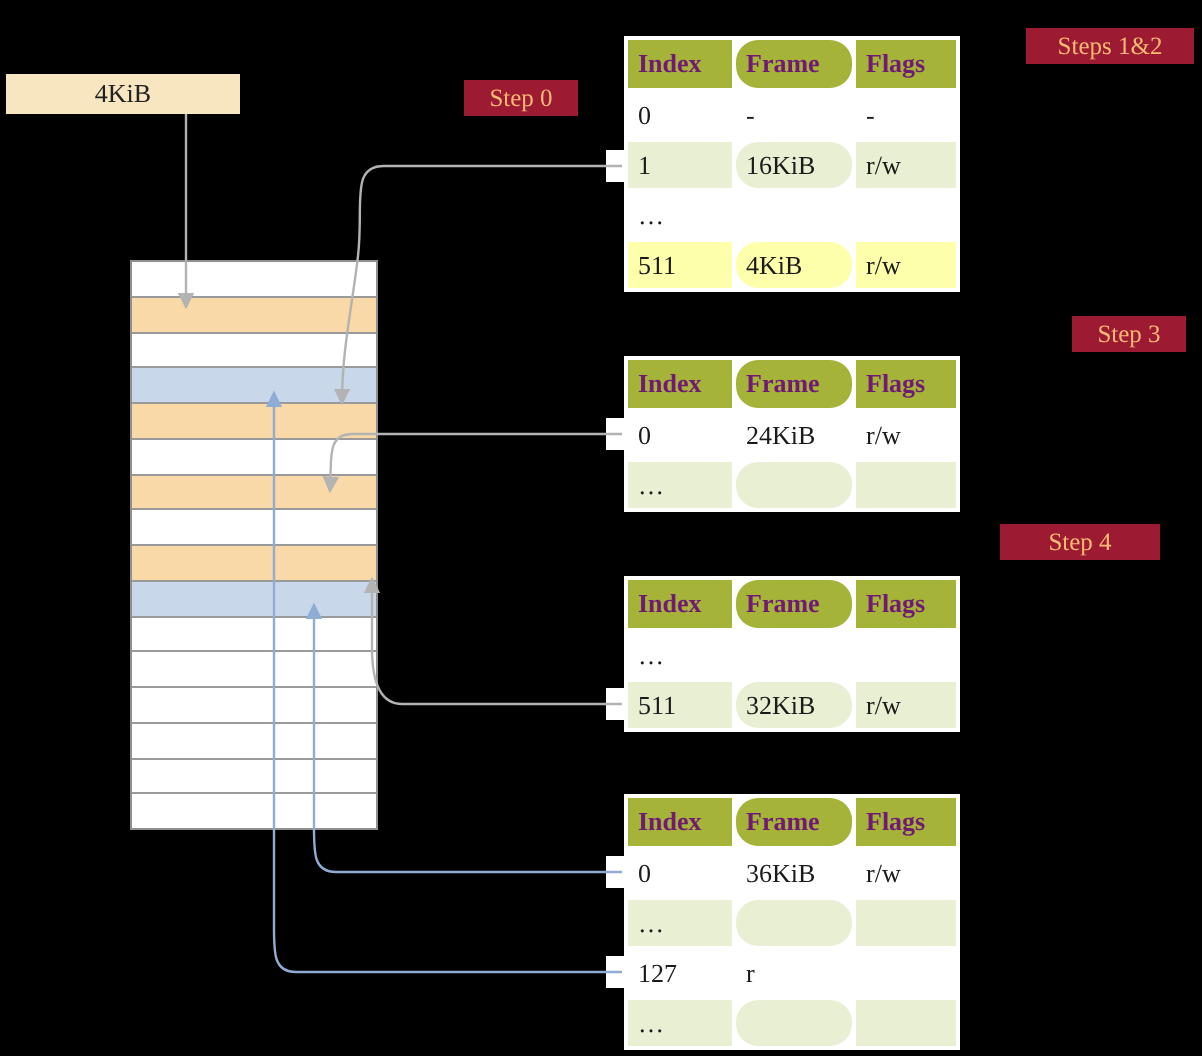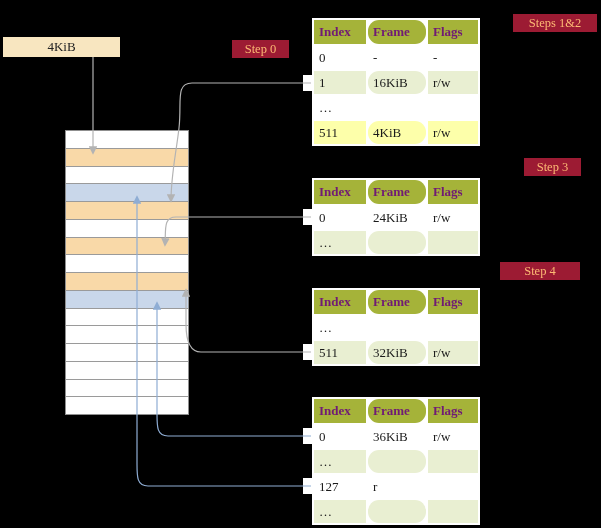--- a/index.html
+++ b/index.html
@@ -19,21 +19,21 @@
   }
 
   
   .badge{
     position:absolute;background:var(--c-badge,#9c1b33);color:#fdba74;
     font-size:12.5px;height:18px;display:flex;align-items:center;justify-content:center;
     z-index:3;box-sizing:border-box;padding:0 4px;
   }
   #badge-step0{left:188px;top:40px;width:57px;margin-left:44px;}
   #badge-steps12{left:513px;top:14px;width:84px;}
-  #badge-step3{left:524px;top:158px;width:57px;}
+  #badge-step3{left:536px;top:158px;width:57px;}
   #badge-step4{left:500px;top:262px;width:80px;}
 
   
   .memory-strip{
     position:absolute;left:65px;top:130px;width:124px;height:285px;
     display:flex;flex-direction:column;border:1px solid #8f8f8f;
     background:#fff;z-index:1;box-sizing:border-box;
   }
   .mcell{flex:1;border-bottom:1px solid #9a9a9a;background:#fff;}
   .mcell:last-child{border-bottom:none;}

